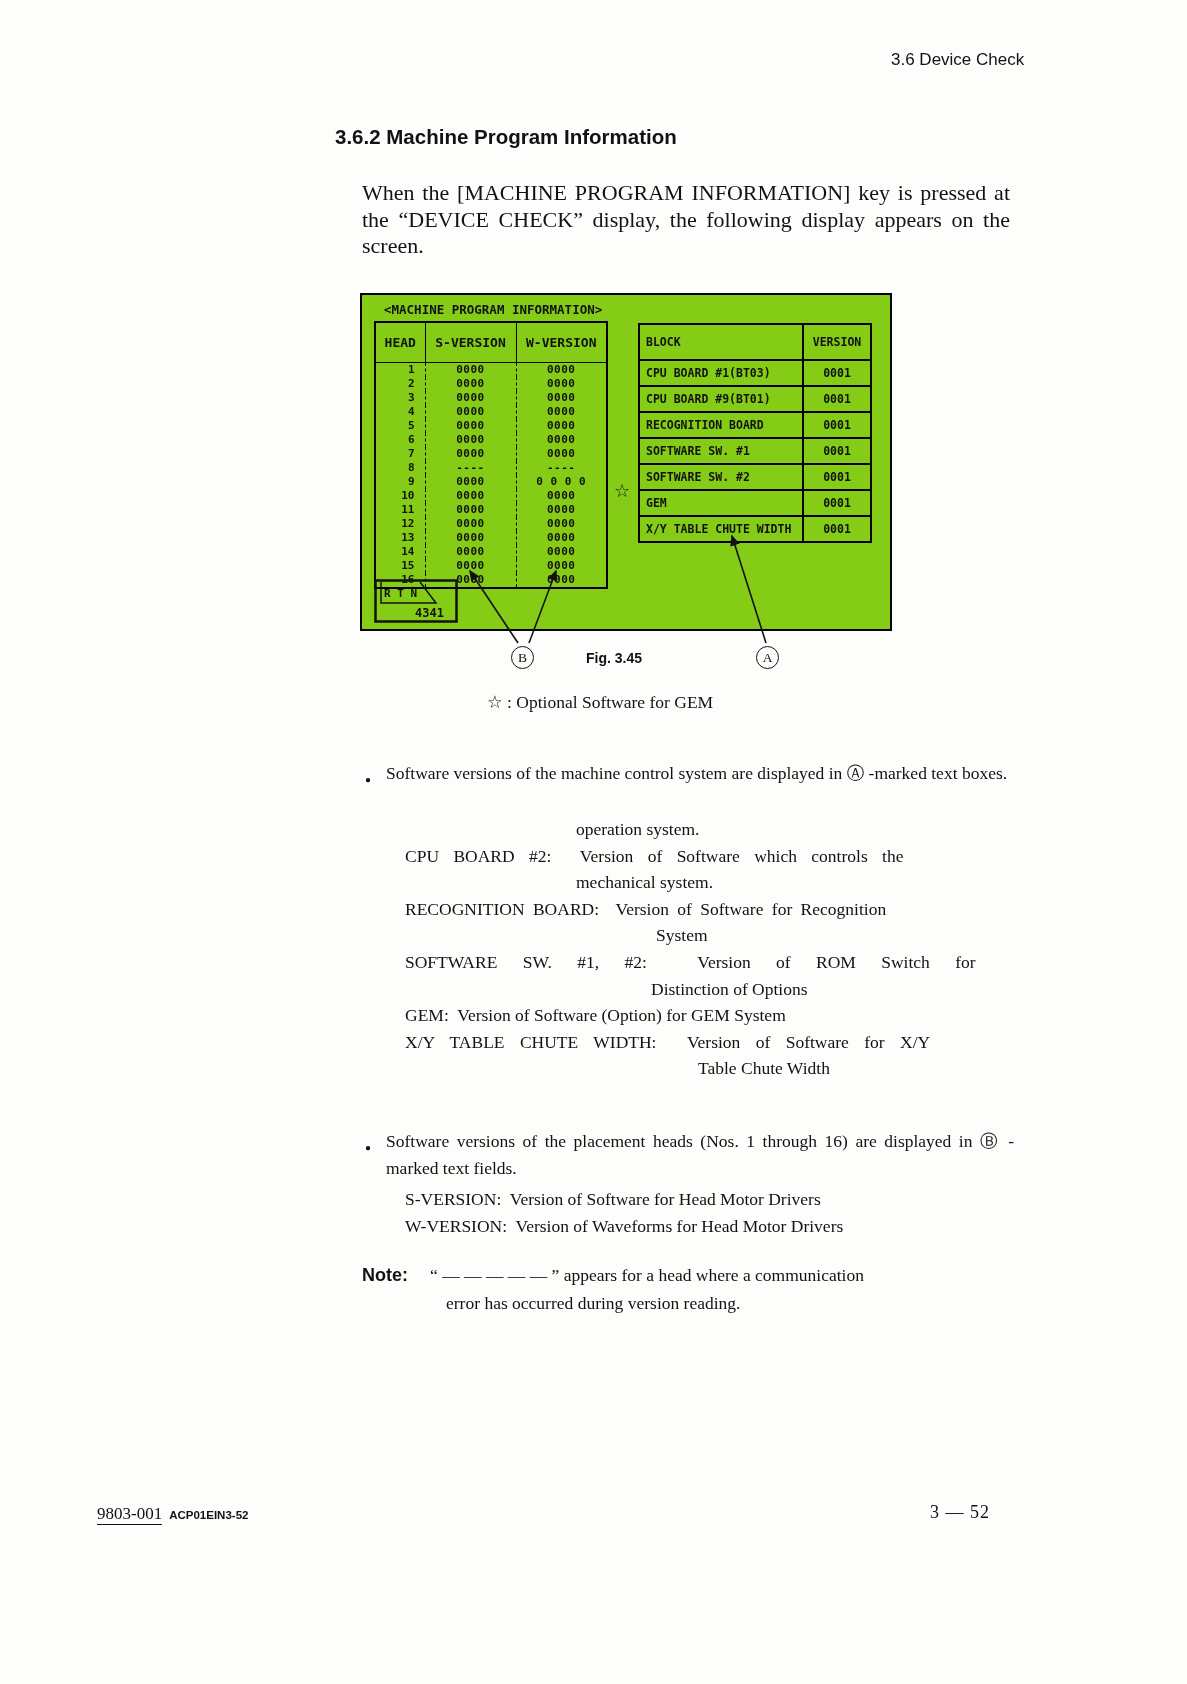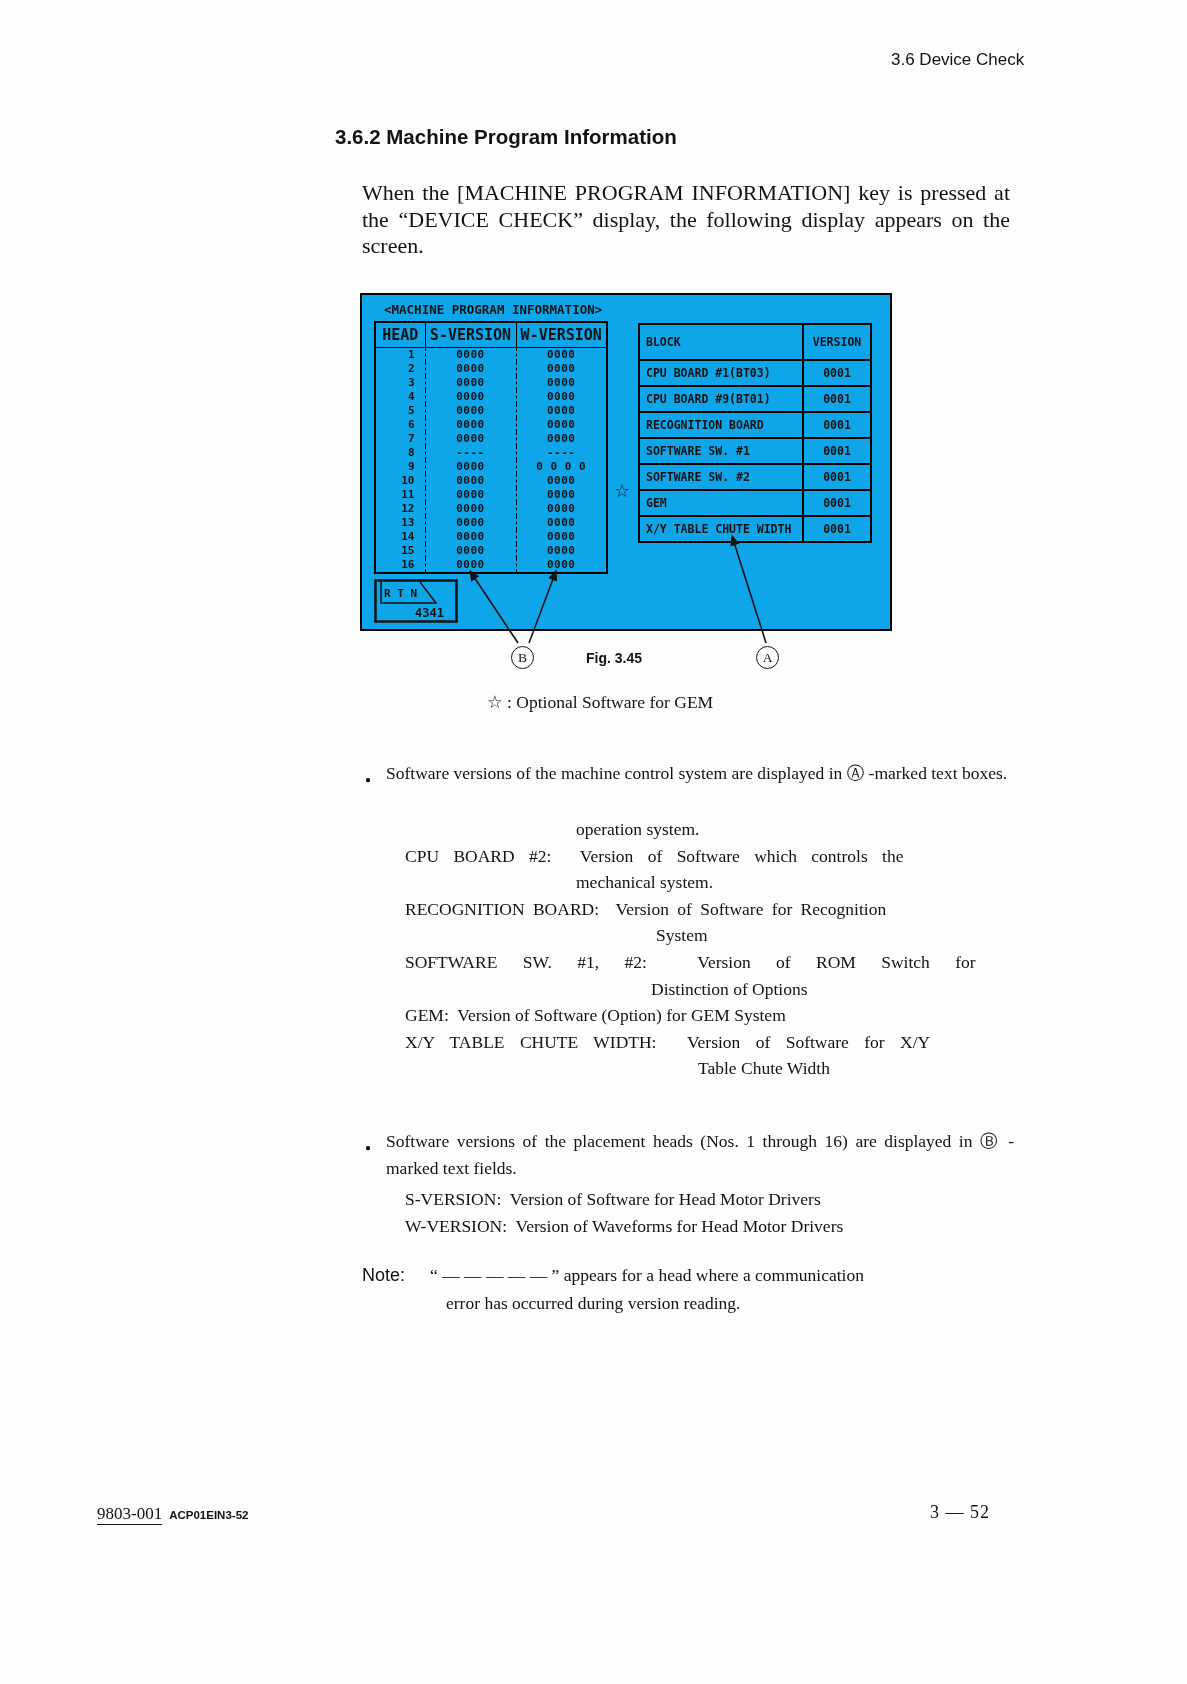--- a/index.html
+++ b/index.html
@@ -15,26 +15,26 @@
   .footer-left { position: absolute; left: 97px; top: 1504px; font-size: 17px; }
   .footer-left .doc-num { border-bottom: 1.5px solid #121212; padding-bottom: 1px; }
   .footer-left .doc-code { font-family: "Liberation Sans", sans-serif; font-weight: bold; font-size: 11.5px; margin-left: 7px; }
   .footer-right { position: absolute; left: 930px; top: 1502px; font-size: 18px; letter-spacing: 1px; }
 
   
   .section-title { position: absolute; top: 125px; left: 335px; font-family: "Liberation Sans", sans-serif; font-size: 20.5px; font-weight: bold; }
   .intro { position: absolute; top: 180px; left: 362px; width: 648px; font-size: 22px; line-height: 26.5px; text-align: justify; }
 
   
-  .figure-box { position: absolute; left: 360px; top: 293px; width: 532px; height: 338px; border: 2.5px solid #000; font-family: "DejaVu Sans Mono", monospace; background: #0ea5e9; }
+  .figure-box { position: absolute; left: 360px; top: 293px; width: 532px; height: 338px; border: 2.5px solid #000; font-family: "DejaVu Sans Mono", monospace; background: #84cc16; }
   .screen-title { position: absolute; left: 22px; top: 7px; font-size: 12.5px; font-weight: bold; }
 
   table { border-collapse: collapse; table-layout: fixed; }
   .head-table { position: absolute; left: 12px; top: 26px; border: 2px solid #000; }
-  .head-table th { border: 1.5px solid #000; font-size: 15px; font-weight: bold; height: 22px; padding: 3px 2px; }
+  .head-table th { border: 1.5px solid #000; font-size: 13px; font-weight: bold; height: 22px; padding: 12px 2px; }
   .head-table th.h1 { width: 50px; }
   .head-table th.h2, .head-table th.h3 { width: 91px; }
   .head-table td { font-size: 11px; font-weight: bold; height: 14px; line-height: 14px; padding: 0; text-align: center; letter-spacing: 0.5px; }
   .head-table td.c-head { text-align: right; padding-right: 10px; letter-spacing: 0; }
   .head-table td.c-s, .head-table td.c-w { border-left: 1.5px dashed #000; }
 
   .block-table { position: absolute; left: 276px; top: 28px; border: 2px solid #000; }
   .block-table th, .block-table td { border: 2px solid #000; font-size: 11.5px; font-weight: bold; padding: 0 6px; }
   .block-table th { height: 36px; text-align: left; }
   .block-table th.v, .block-table td.v { text-align: center; width: 68px; }
@@ -69,21 +69,21 @@
   .d-i2 { margin-left: 251px; }
   .d-i3 { margin-left: 246px; }
   .d-i4 { margin-left: 293px; }
   .ws-a { word-spacing: 10px; }
   .ws-b { word-spacing: 4px; }
   .ws-c { word-spacing: 21px; }
   .ws-d { word-spacing: 11px; }
 
   
   .note-block { position: absolute; left: 362px; top: 1262px; width: 660px; font-size: 17.5px; line-height: 27.5px; }
-  .note-label { position: absolute; left: 0; top: 0; font-family: "Liberation Sans", sans-serif; font-weight: normal; font-size: 18px; }
+  .note-label { position: absolute; left: 0; top: 0; font-family: "Liberation Sans", sans-serif; font-weight: bold; font-size: 18px; }
   .note-text { margin-left: 68px; }
   .note-line-2 { margin-left: 16px; }
 </style>
 </head>
 <body>
 
 <div class="page">
 
   <div class="running-header">3.6 Device Check</div>
 

